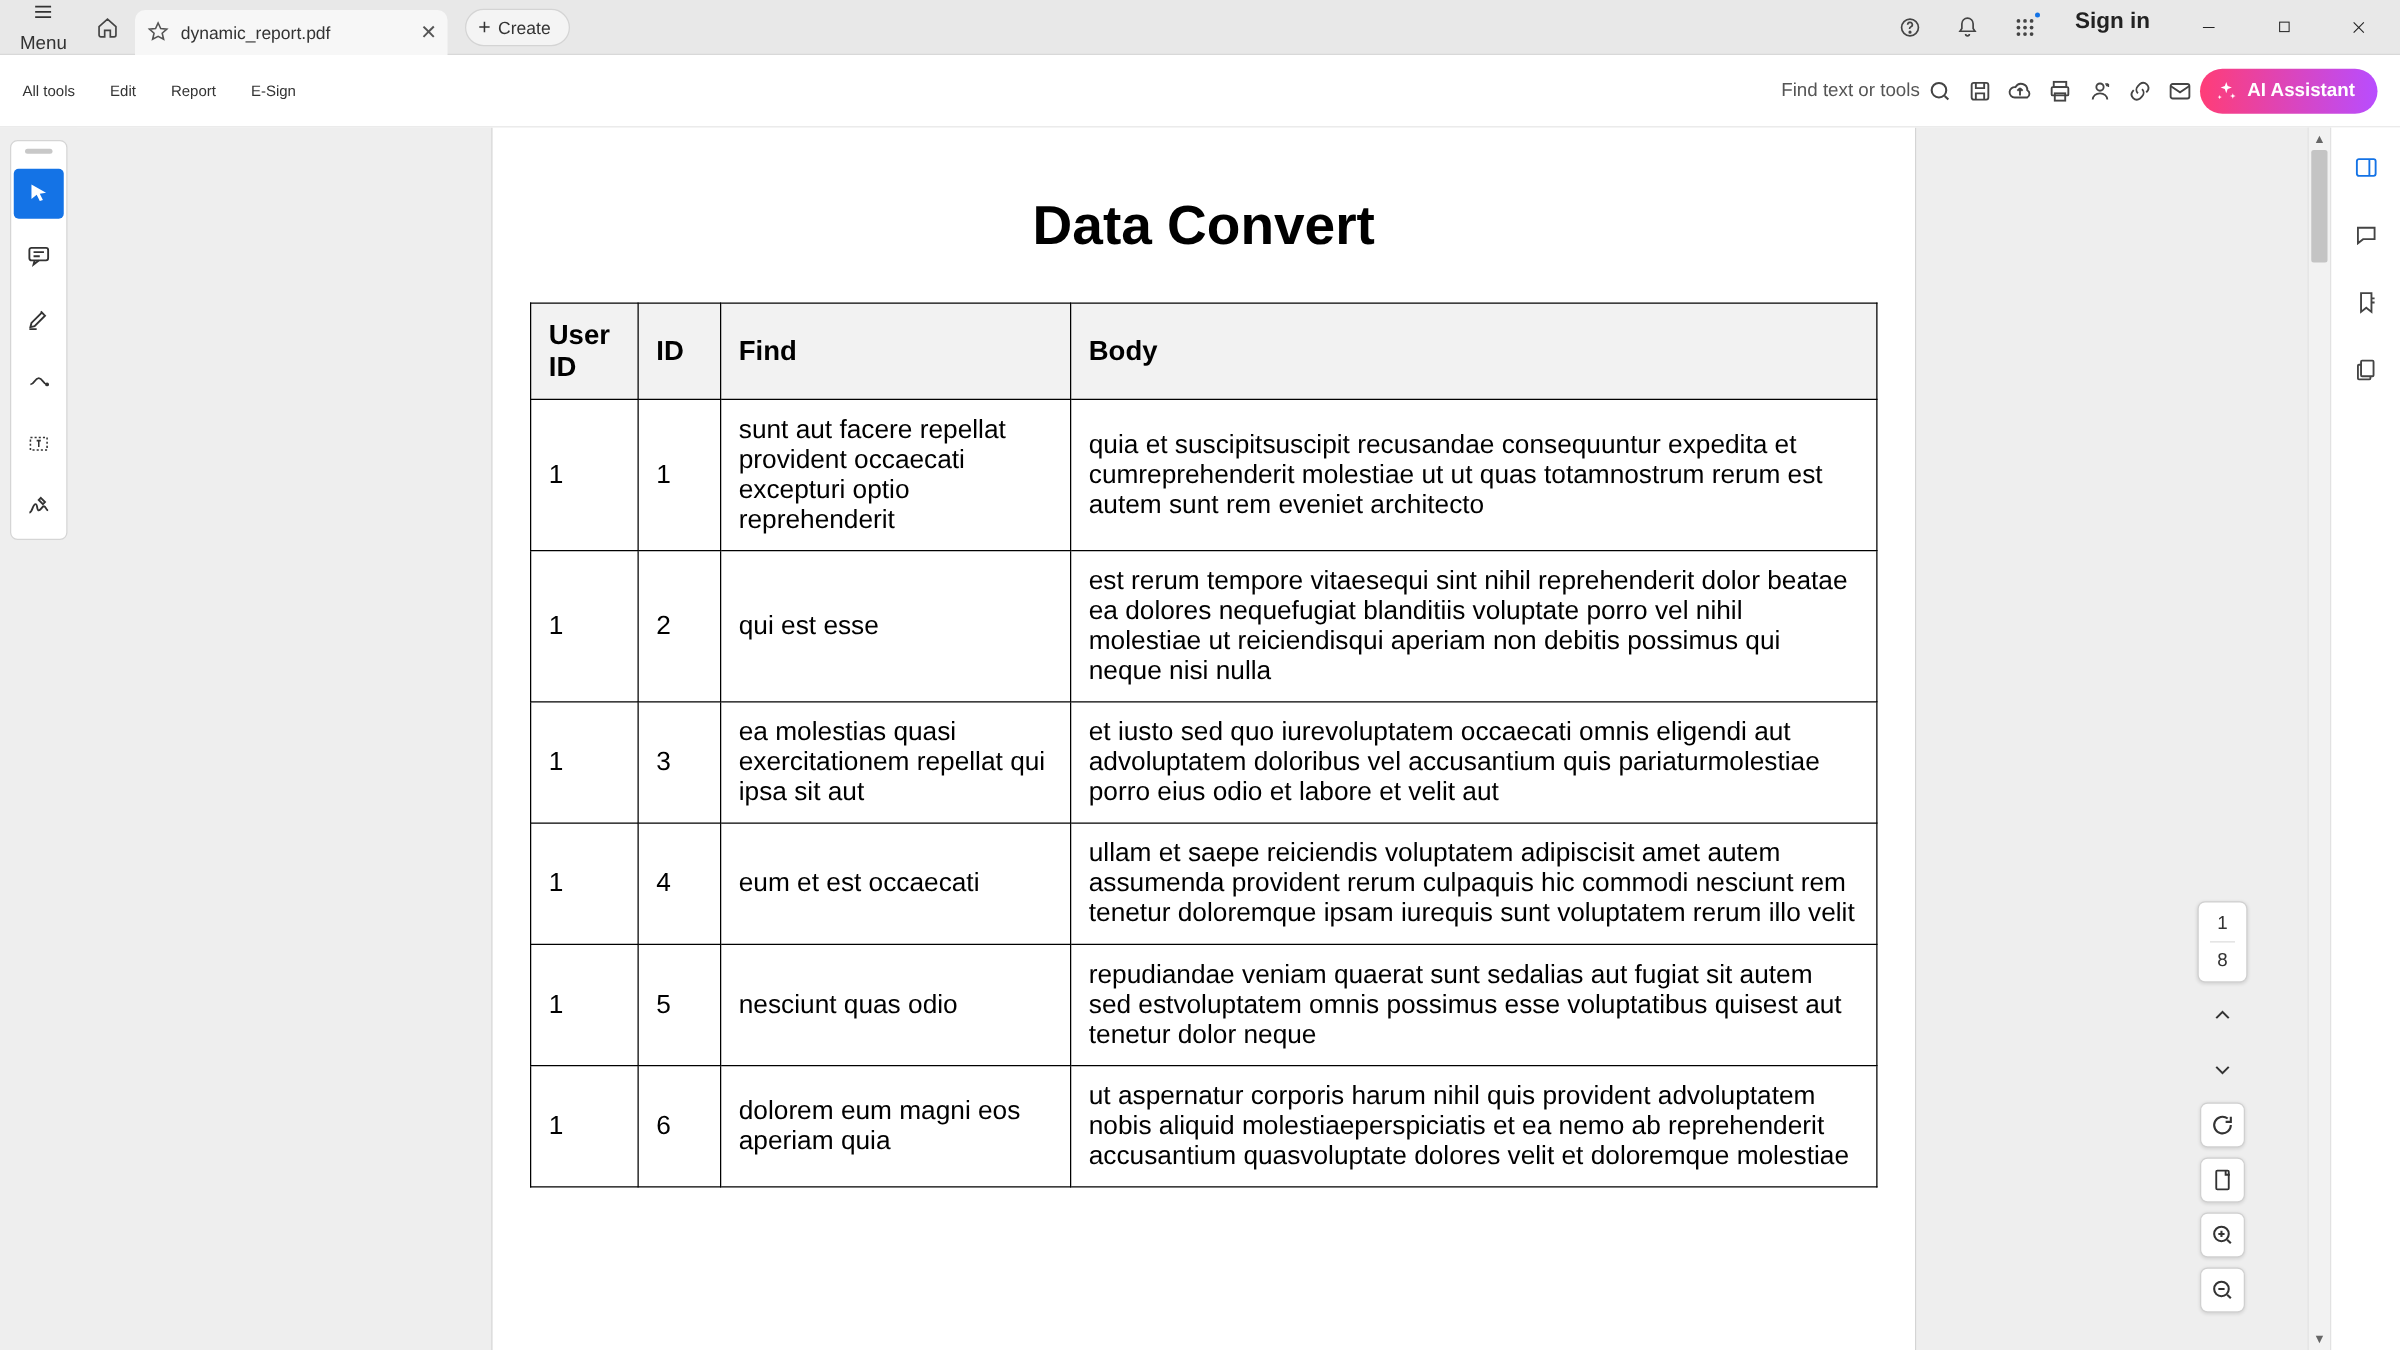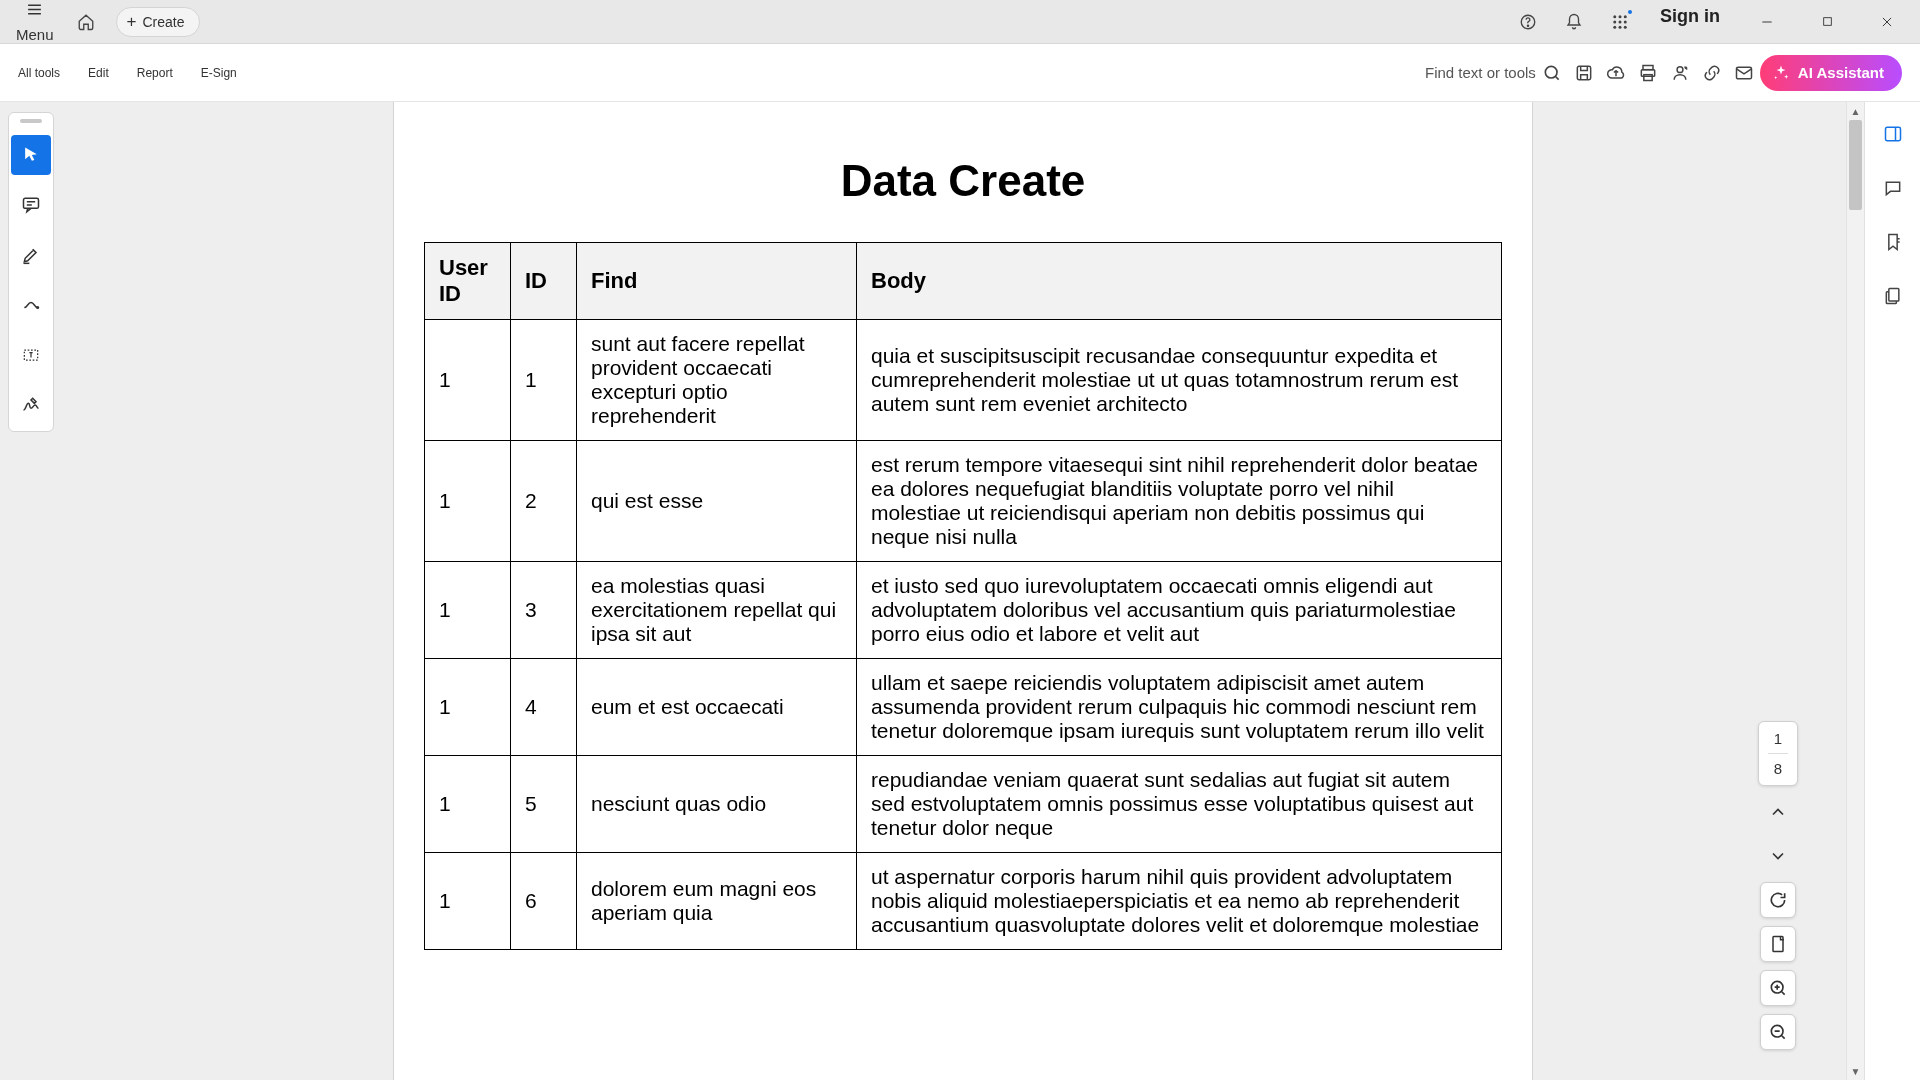--- a/index.html
+++ b/index.html
@@ -354,20 +354,27 @@
         <path d="M3 6h18M3 12h18M3 18h18"></path>
       </svg>
     <span>Menu</span>
   </div>
   <div class="icon-btn">
     <svg viewBox="0 0 24 24" fill="none" stroke="currentColor" stroke-width="1.8">
         <path d="M3 11l9-8 9 8v9a2 2 0 0 1-2 2h-4v-7h-6v7H5a2 2 0 0 1-2-2z"></path>
       </svg>
   </div>
 
+  <div class="tab">
+    <svg class="star" viewBox="0 0 24 24" width="17" height="17" fill="none" stroke="currentColor" stroke-width="1.8">
+        <path d="M12 2l2.9 6.3 6.9.6-5.2 4.6 1.6 6.8L12 17l-6.2 3.3 1.6-6.8L2.2 8.9l6.9-.6z"></path>
+      </svg>
+    <span>dynamic_report.pdf</span>
+    <span class="close">✕</span>
+  </div>
 
   <div class="create-btn">
     <span style="font-size:17px;line-height:1;">+</span>
     <span>Create</span>
   </div>
 
   <div class="spacer"></div>
 
   <div class="title-right">
     <div class="icon-btn">
@@ -517,21 +524,21 @@
         <svg viewBox="0 0 24 24" fill="none" stroke="currentColor" stroke-width="1.8">
             <path d="M3 18c3 0 3-8 6-8 2 0 1 6 3 6s3-4 5-4 2 4 4 4"></path>
             <path d="M14 4l4 4-2 2-4-4z"></path>
           </svg>
       </div>
     </div>
   </div>
 
   <div class="doc-wrap">
     <div class="page">
-      <h1 class="report-title">Data Create</h1>
+      <h1 class="report-title">Data Convert</h1>
       <table class="data-table">
         <thead>
           <tr>
             <th class="c-user">User ID</th>
             <th class="c-id">ID</th>
             <th class="c-title">Find</th>
             <th>Body</th>
           </tr>
         </thead>
         <tbody id="table-body">

